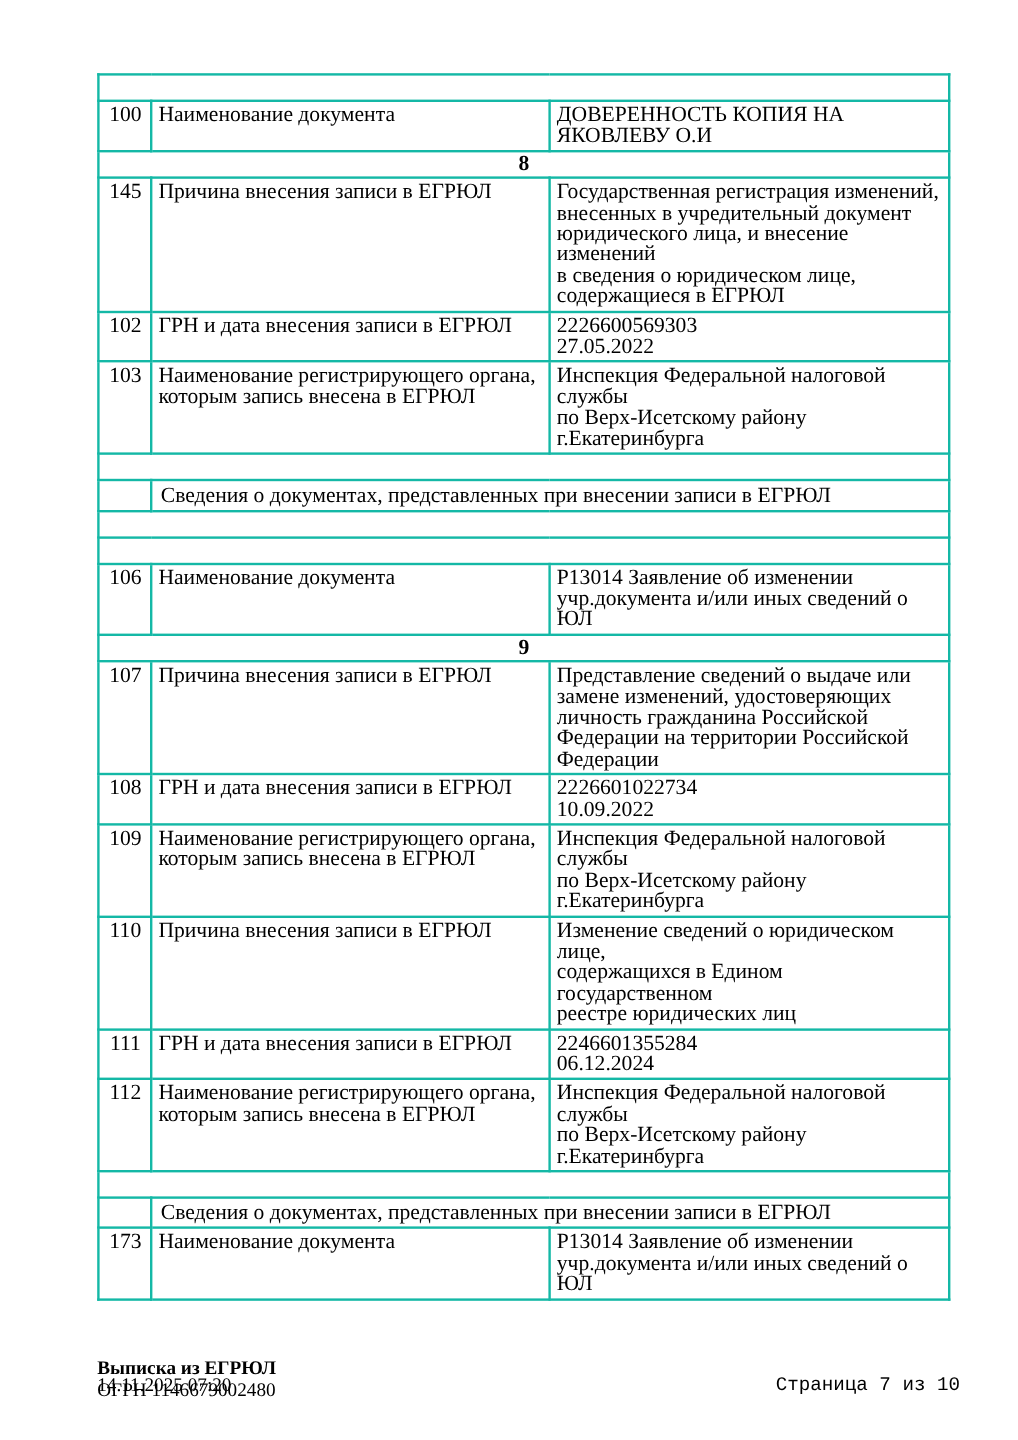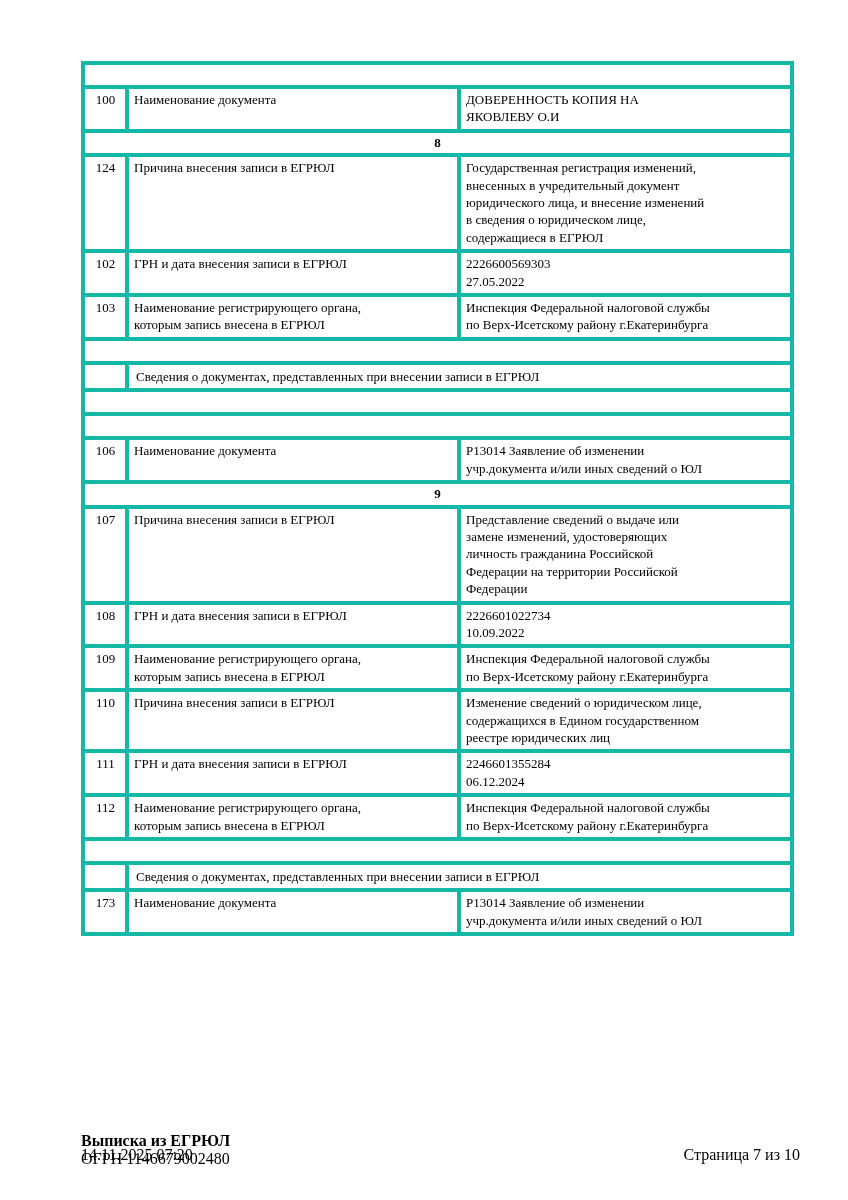--- a/index.html
+++ b/index.html
@@ -24,22 +24,22 @@
   }
   table.egrul {
     position: absolute;
     left: 81px;
     top: 61px;
     width: 709px;
     border-collapse: collapse;
     table-layout: fixed;
   }
   table.egrul td {
-    border: 4px solid #14b8a6;
-    font-size: 13px;
+    border: 2px solid #14b8a6;
+    font-size: 18px;
     line-height: 17.4px;
     vertical-align: top;
     padding: 2px 4px 3px 5px;
     white-space: pre-line;
     overflow: hidden;
   }
   td.c-num {
     text-align: center;
     padding: 2px 1px 3px 1px;
     white-space: normal;
@@ -80,20 +80,21 @@
     left: 0;
     right: 0;
     top: 18px;
     text-align: left;
   }
   .footer-right {
     position: absolute;
     right: 0;
     top: 13.5px;
     text-align: right;
+    font-family: Liberation Mono, monospace;
   }
 </style>
 </head>
 <body>
 
 <div class="page">
 
   <table class="egrul">
     <colgroup>
       <col style="width:44px">
@@ -111,21 +112,21 @@
         <td class="c-label">Наименование документа</td>
         <td class="c-value">ДОВЕРЕННОСТЬ КОПИЯ НА
 ЯКОВЛЕВУ О.И</td>
       </tr>
 
       <tr class="r-section">
         <td colspan="3">8</td>
       </tr>
 
       <tr class="r-data">
-        <td class="c-num">124</td>
+        <td class="c-num">145</td>
         <td class="c-label">Причина внесения записи в ЕГРЮЛ</td>
         <td class="c-value">Государственная регистрация изменений,
 внесенных в учредительный документ
 юридического лица, и внесение изменений
 в сведения о юридическом лице,
 содержащиеся в ЕГРЮЛ</td>
       </tr>
 
       <tr class="r-data">
         <td class="c-num">102</td>

